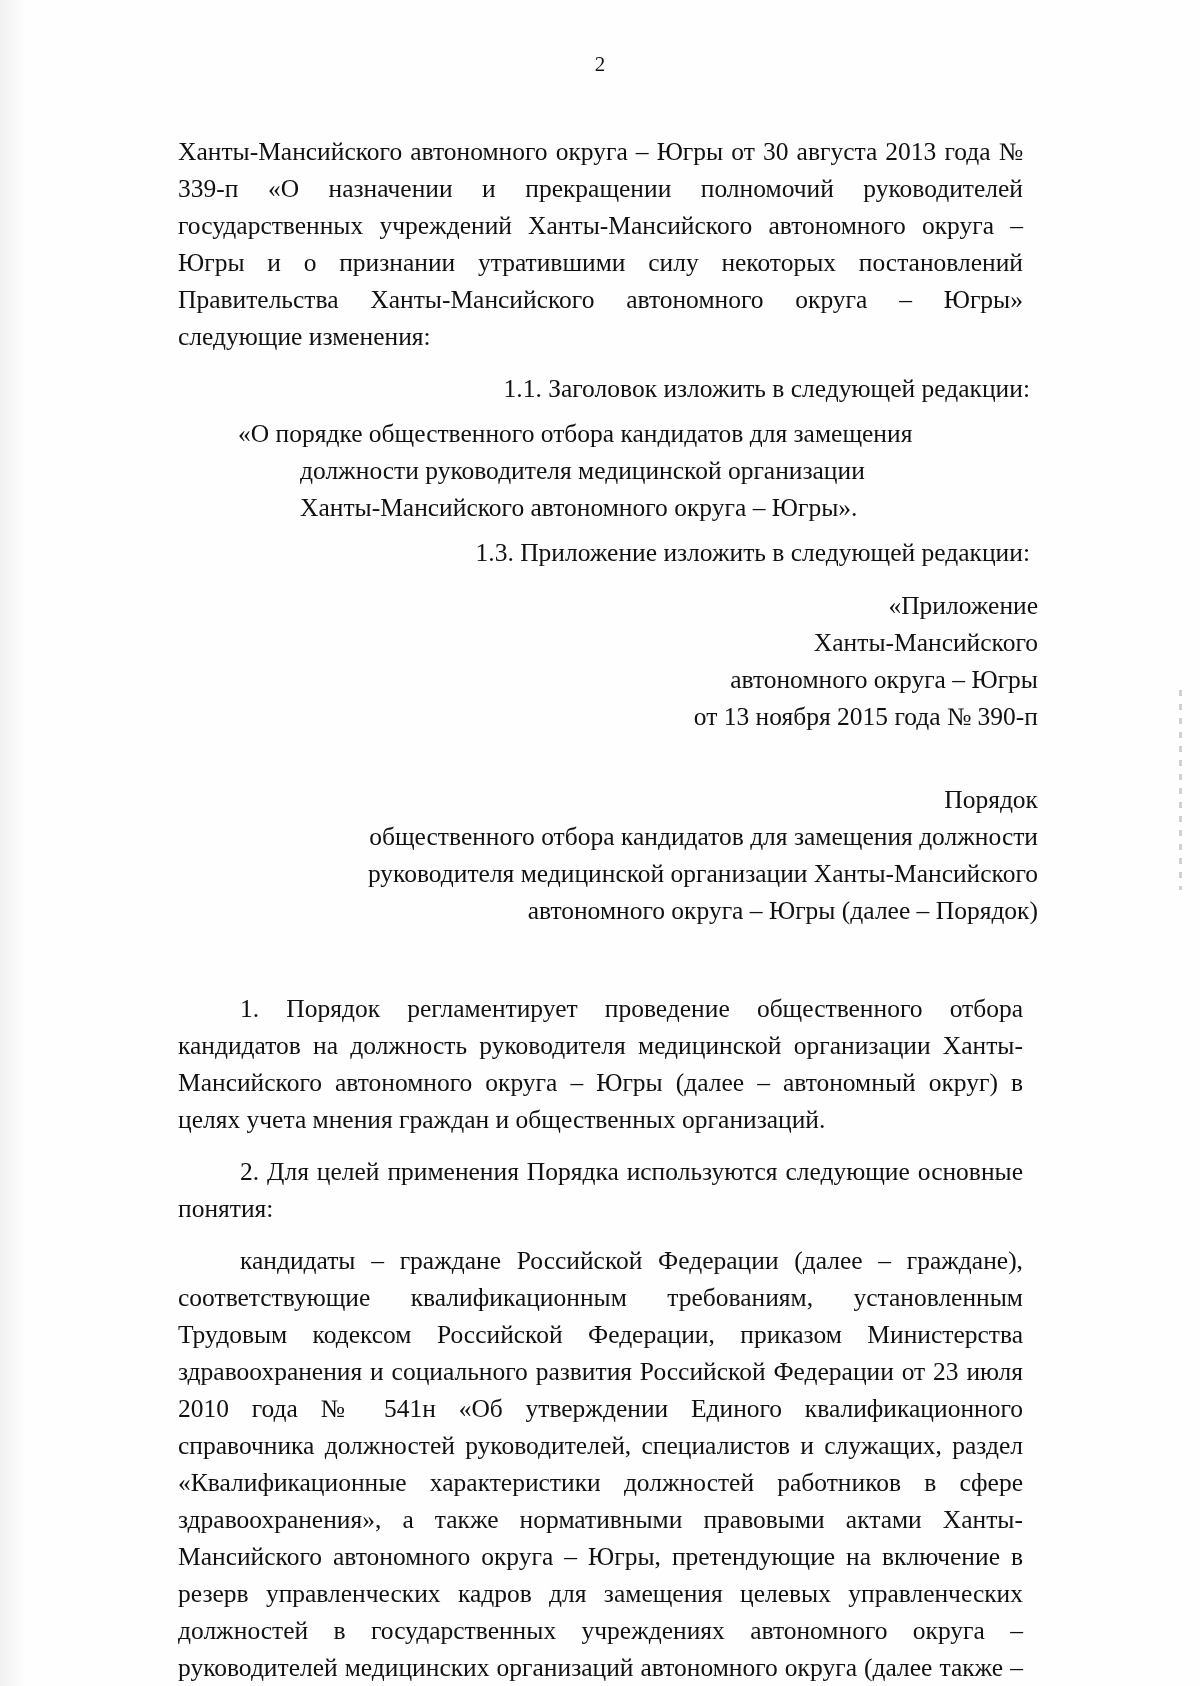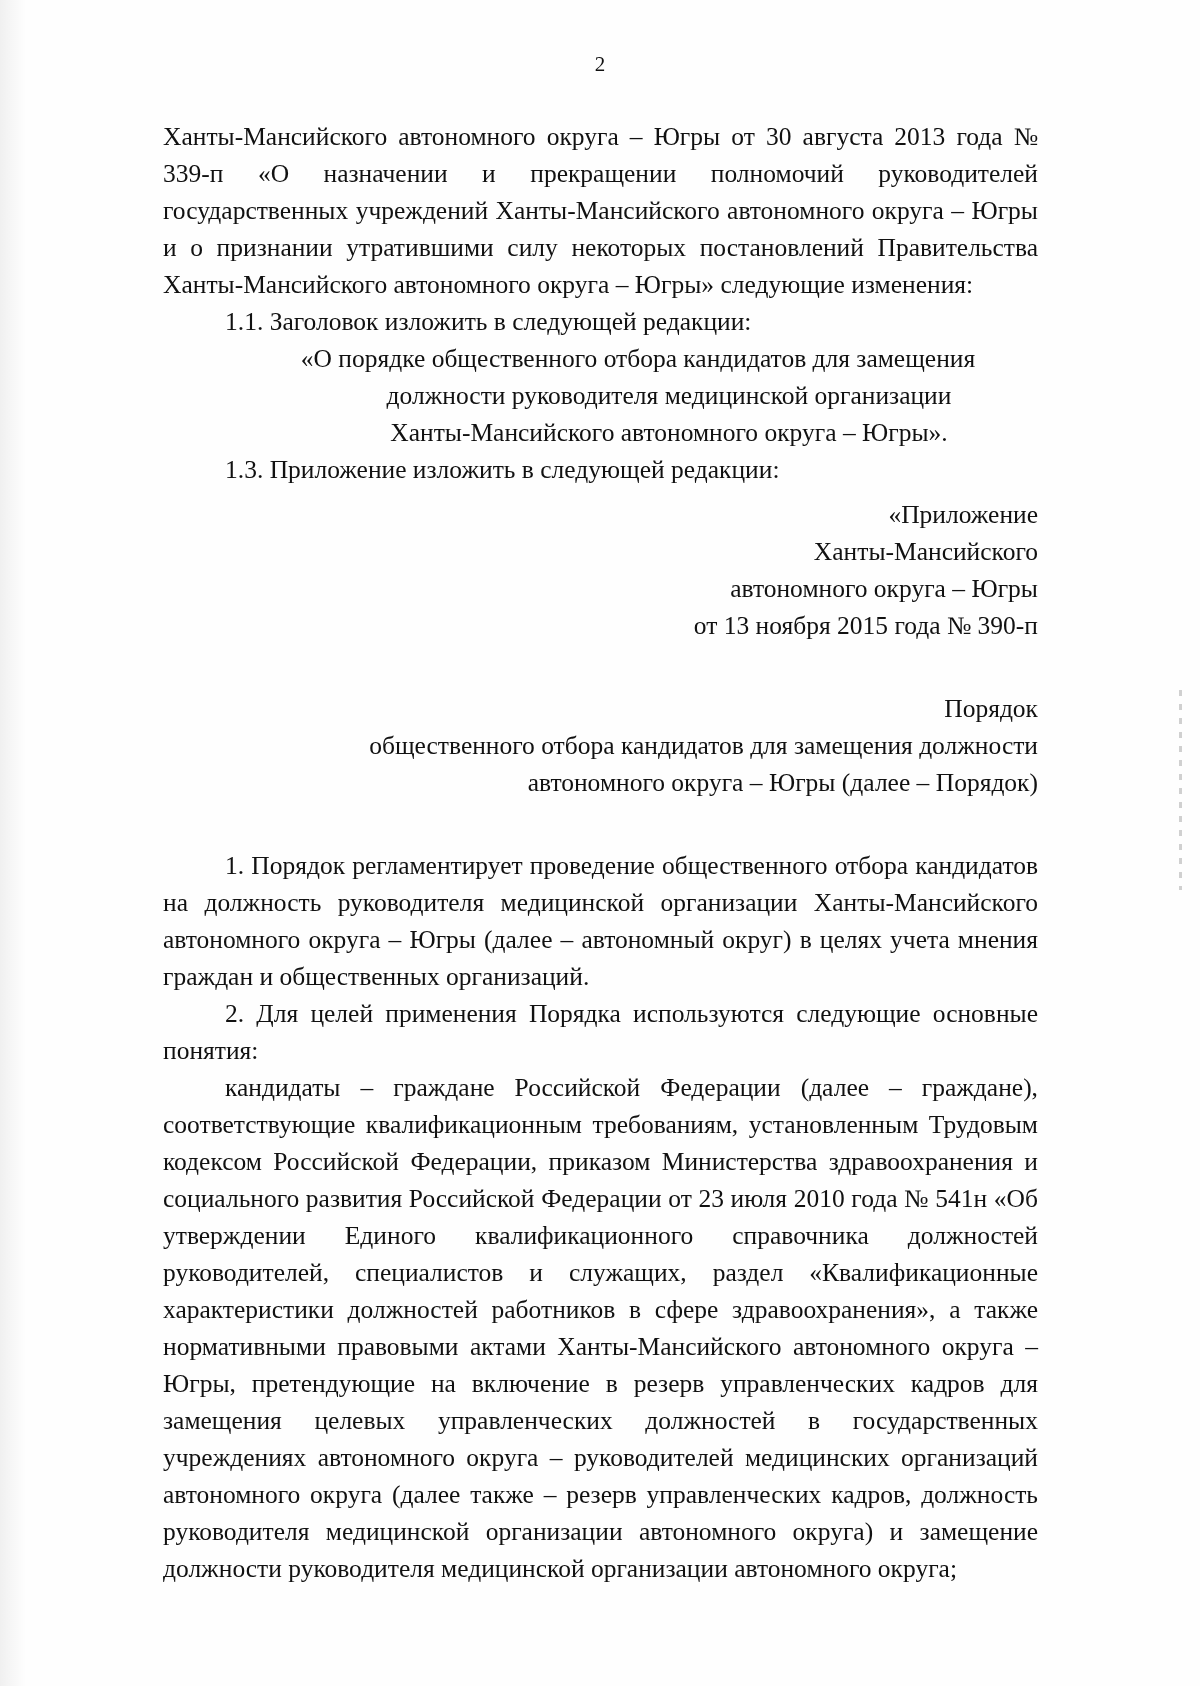--- a/index.html
+++ b/index.html
@@ -51,38 +51,38 @@
     position: absolute;
     top: 118px;
     left: 163px;
     width: 875px;
   }
   .para {
     font-size: 25.5px;
     line-height: 37px;
     text-align: justify;
     text-justify: inter-word;
-    margin: 0;
+    margin: 15px;
   }
   .indent-first {
     text-indent: 62px;
   }
   .sub-item {
     font-size: 25.5px;
     line-height: 37px;
-    margin: 0;
+    margin: 8px;
     padding-left: 62px;
-    text-align: left;
+    text-align: right;
   }
   .quote-block {
     font-size: 25.5px;
     line-height: 37px;
     margin: 0;
     padding-left: 75px;
-    text-align: center;
+    text-align: left;
   }
   .quote-block .cont {
     display: block;
     padding-left: 62px;
   }
   .appendix-block {
     font-size: 25.5px;
     line-height: 37px;
     text-align: right;
     margin: 0;
@@ -133,20 +133,21 @@
       <div>Ханты-Мансийского</div>
       <div>автономного округа – Югры</div>
       <div>от 13 ноября 2015 года № 390-п</div>
     </div>
 
     <div class="gap-xl"></div>
 
     <div class="title-block">
       <div>Порядок</div>
       <div>общественного отбора кандидатов для замещения должности</div>
+      <div>руководителя медицинской организации Ханты-Мансийского</div>
       <div>автономного округа – Югры (далее – Порядок)</div>
     </div>
 
     <div class="gap-xl"></div>
 
     <p class="para indent-first">1. Порядок регламентирует проведение общественного отбора кандидатов на должность руководителя медицинской организации Ханты-Мансийского автономного округа – Югры (далее – автономный округ) в целях учета мнения граждан и общественных организаций.</p>
 
     <p class="para indent-first">2. Для целей применения Порядка используются следующие основные понятия:</p>
 
     <p class="para indent-first">кандидаты – граждане Российской Федерации (далее – граждане), соответствующие квалификационным требованиям, установленным Трудовым кодексом Российской Федерации, приказом Министерства здравоохранения и социального развития Российской Федерации от 23 июля 2010 года № 541н «Об утверждении Единого квалификационного справочника должностей руководителей, специалистов и служащих, раздел «Квалификационные характеристики должностей работников в сфере здравоохранения», а также нормативными правовыми актами Ханты-Мансийского автономного округа – Югры, претендующие на включение в резерв управленческих кадров для замещения целевых управленческих должностей в государственных учреждениях автономного округа – руководителей медицинских организаций автономного округа (далее также – резерв управленческих кадров, должность руководителя медицинской организации автономного округа) и замещение должности руководителя медицинской организации автономного округа;</p>

